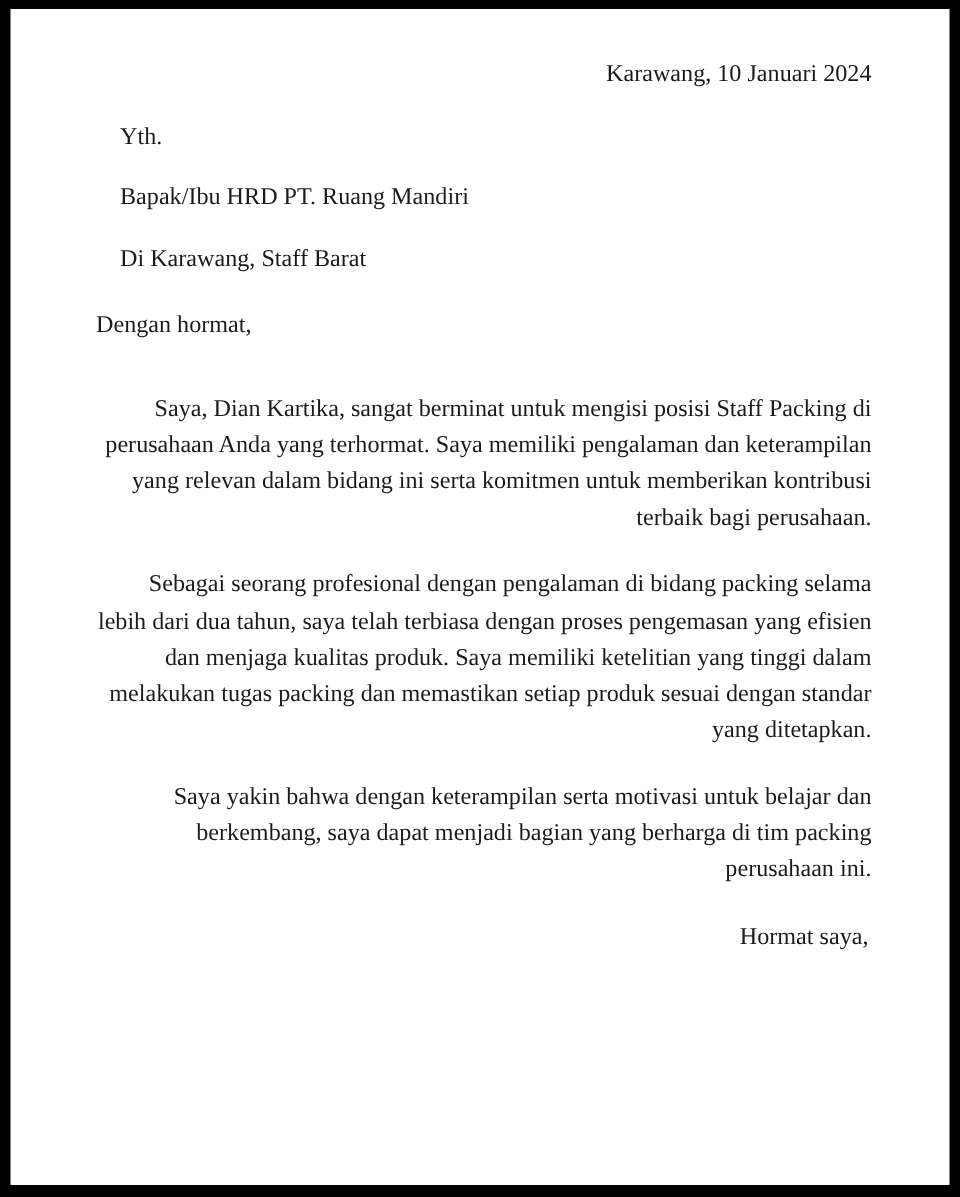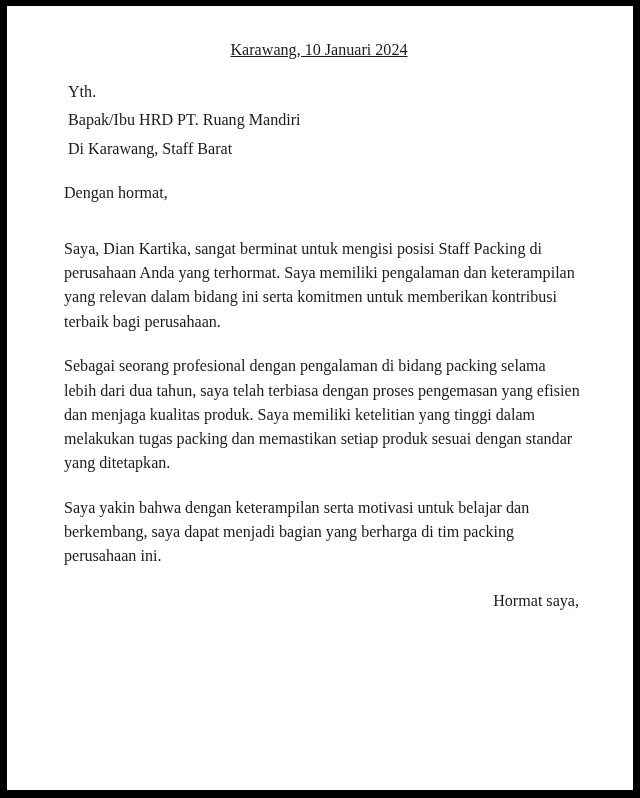--- a/index.html
+++ b/index.html
@@ -41,44 +41,43 @@
     top: 32px;
     width: 524px;
     box-sizing: border-box;
     color: #1b1b1b;
     font-size: 16.1px;
     line-height: 24.2px;
     text-align: left;
   }
 
   .date-line {
-    text-align: center;
+    text-align: right;
     margin: 0 0 18px 0;
     white-space: nowrap;
-    text-decoration: underline;
   }
 
   .recipient-block {
     margin: 0 0 20px 0;
     padding-left: 7px;
   }
   .recipient-line {
-    margin: 4px;
+    margin: 16px;
     white-space: nowrap;
   }
 
   .salutation {
     margin: 0 0 32px 0;
     padding-left: 7px;
   }
 
   .body-paragraph {
     margin: 0 0 20.5px 0;
     padding-left: 7px;
-    text-align: left;
+    text-align: right;
   }
 
   .closing-block {
     margin: 5px 0 0 0;
     text-align: right;
     padding-right: 2px;
   }
   .closing-line {
     margin: 0;
     white-space: nowrap;

